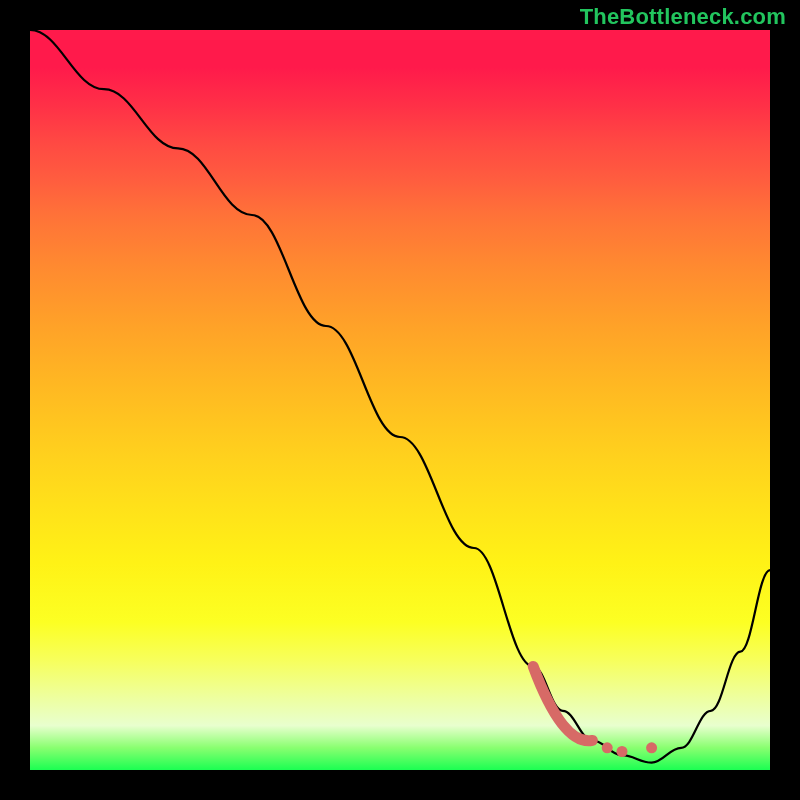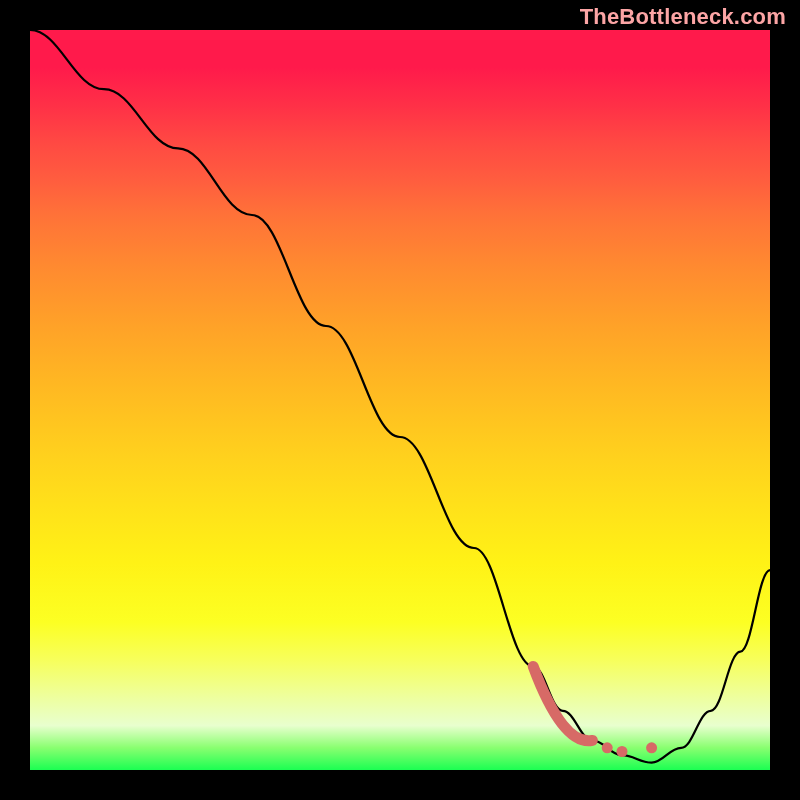--- a/index.html
+++ b/index.html
@@ -10,21 +10,21 @@
     height: 800px;
     background: #000;
   }
   .watermark {
     position: absolute;
     top: 4px;
     right: 14px;
     font-family: Arial, Helvetica, sans-serif;
     font-size: 22px;
     font-weight: 600;
-    color: #fca5a5;
+    color: #22c55e;
     letter-spacing: 0.2px;
   }
   .plot-area {
     position: absolute;
     left: 30px;
     top: 30px;
     width: 740px;
     height: 740px;
     overflow: hidden;
   }

